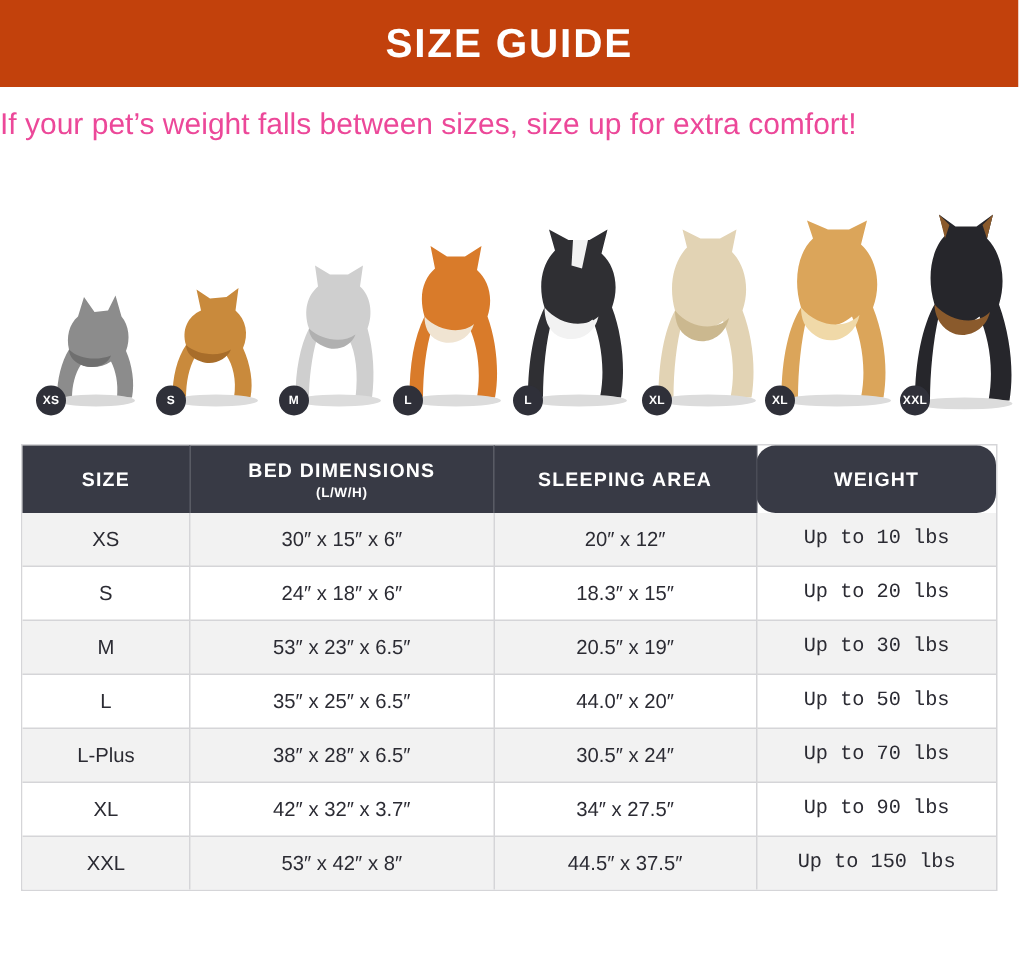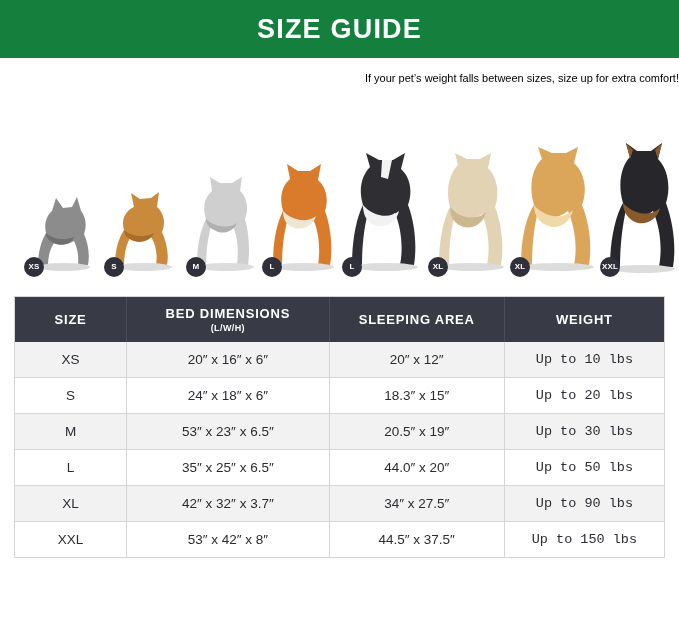--- a/index.html
+++ b/index.html
@@ -20,39 +20,39 @@
     height: 641px;
     box-sizing: border-box;
   }
   
   .header-bar {
     position: absolute;
     left: 0;
     top: 0;
     width: 679px;
     height: 58px;
-    background: #15803d;
+    background: #c2410c;
     display: flex;
     align-items: center;
     justify-content: center;
   }
   .header-title {
     color: #ffffff;
     font-size: 27px;
     font-weight: bold;
     letter-spacing: 1.2px;
   }
   .subtitle {
     position: absolute;
     left: 0;
     top: 72px;
     width: 679px;
-    text-align: right;
-    font-size: 11px;
-    color: #000000;
+    text-align: left;
+    font-size: 20px;
+    color: #ec4899;
   }
   
   .pets-row {
     position: absolute;
     left: 14px;
     top: 128px;
     width: 651px;
     height: 145px;
   }
   .pet {
@@ -96,21 +96,21 @@
   thead th {
     background: #383a45;
     color: #ffffff;
     font-size: 13px;
     font-weight: bold;
     letter-spacing: 0.8px;
     padding: 9px 4px 9px;
     text-align: center;
     border-right: 1px solid #4a4c57;
   }
-  thead th:last-child { border-right: none; }
+  thead th:last-child { border-right: none; border-radius: 13px; }
   thead th .sub {
     display: block;
     font-size: 9px;
     font-weight: bold;
     letter-spacing: 0.4px;
     margin-top: 2px;
   }
   tbody td {
     font-size: 13.5px;
     text-align: center;
@@ -254,21 +254,21 @@
             <span>SLEEPING AREA</span>
           </th>
           <th>
             <span>WEIGHT</span>
           </th>
         </tr>
       </thead>
       <tbody>
         <tr>
           <td>XS</td>
-          <td>20″ x 16″ x 6″</td>
+          <td>30″ x 15″ x 6″</td>
           <td>20″ x 12″</td>
           <td>Up to 10 lbs</td>
         </tr>
         <tr>
           <td>S</td>
           <td>24″ x 18″ x 6″</td>
           <td>18.3″ x 15″</td>
           <td>Up to 20 lbs</td>
         </tr>
         <tr>
@@ -277,20 +277,26 @@
           <td>20.5″ x 19″</td>
           <td>Up to 30 lbs</td>
         </tr>
         <tr>
           <td>L</td>
           <td>35″ x 25″ x 6.5″</td>
           <td>44.0″ x 20″</td>
           <td>Up to 50 lbs</td>
         </tr>
         <tr>
+          <td>L-Plus</td>
+          <td>38″ x 28″ x 6.5″</td>
+          <td>30.5″ x 24″</td>
+          <td>Up to 70 lbs</td>
+        </tr>
+        <tr>
           <td>XL</td>
           <td>42″ x 32″ x 3.7″</td>
           <td>34″ x 27.5″</td>
           <td>Up to 90 lbs</td>
         </tr>
         <tr>
           <td>XXL</td>
           <td>53″ x 42″ x 8″</td>
           <td>44.5″ x 37.5″</td>
           <td>Up to 150 lbs</td>

